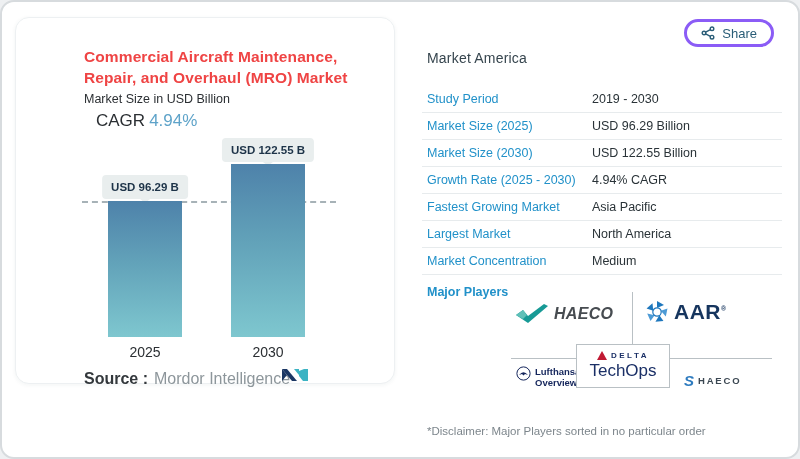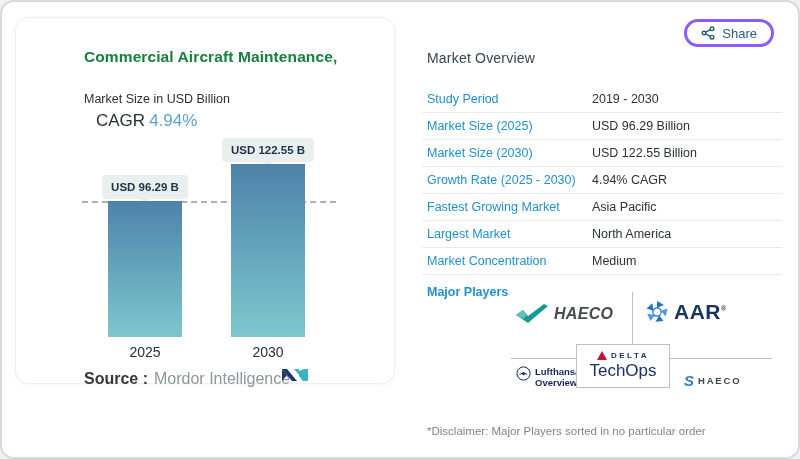--- a/index.html
+++ b/index.html
@@ -9,21 +9,21 @@
     background: #ffffff; border: 2px solid #d7dbde; border-radius: 14px;
     overflow: hidden;
   }
 
   
   .chart-card {
     position: absolute; left: 13px; top: 15px; width: 380px; height: 367px;
     background: #ffffff; border: 1px solid #edf0f2; border-radius: 14px;
     box-shadow: 0 1px 4px rgba(40,60,70,.06);
   }
-  .chart-title { position: absolute; left: 68px; top: 28px; font-size: 15.5px; font-weight: 700; color: #15803d; line-height: 21px; letter-spacing: .1px; }
+  .chart-title { position: absolute; left: 68px; top: 28px; font-size: 15.5px; font-weight: 700; color: #ef4444; line-height: 21px; letter-spacing: .1px; }
   .chart-subtitle { position: absolute; left: 68px; top: 74px; font-size: 12.5px; color: #2b2f33; }
   .cagr-row { position: absolute; left: 80px; top: 93px; font-size: 17px; color: #2b2f33; }
   .cagr-row .cagr-val { color: #5ea3c9; margin-left: 4px; }
 
   .dash-line { position: absolute; left: 66px; width: 254px; border-top: 2px dashed #a7b2b7; }
 
   .bar { position: absolute; width: 74px; background: linear-gradient(180deg, #4e82aa 0%, #62a2b9 45%, #7ec7cf 100%); }
   .bar-1 { left: 92px; }
   .bar-2 { left: 215px; }
 
@@ -83,20 +83,21 @@
   .disclaimer { position: absolute; left: 425px; top: 423px; font-size: 11.5px; color: #7d868c; }
 </style>
 </head>
 <body>
 
 <div class="frame">
 
   <div class="chart-card">
     <div class="chart-title">
       <div>Commercial Aircraft Maintenance,</div>
+      <div>Repair, and Overhaul (MRO) Market</div>
     </div>
     <div class="chart-subtitle">Market Size in USD Billion</div>
     <div class="cagr-row">
       <span>CAGR</span><span class="cagr-val">4.94%</span>
     </div>
 
     <div class="dash-line" style="top: 183px;"></div>
 
     <div class="pill" style="left: 129px; top: 157px;"><span>USD 96.29 B</span></div>
     <div class="pill" style="left: 252px; top: 120px;"><span>USD 122.55 B</span></div>
@@ -122,21 +123,21 @@
     <svg width="14" height="14" viewBox="0 0 14 14" fill="none" stroke="#2a5d77" stroke-width="1.4">
       <circle cx="11" cy="2.8" r="1.8"></circle>
         <circle cx="3" cy="7" r="1.8"></circle>
         <circle cx="11" cy="11.2" r="1.8"></circle>
       <line x1="4.6" y1="6.2" x2="9.4" y2="3.6"></line>
         <line x1="4.6" y1="7.8" x2="9.4" y2="10.4"></line>
     </svg>
     <span>Share</span>
   </button>
 
-  <div class="overview-title">Market Overview</div>
+  <div class="overview-title">Market America</div>
 
   <div class="ov-table">
     <div class="ov-row">
       <div class="ov-label">Study Period</div>
       <div class="ov-value">2019 - 2030</div>
     </div>
     <div class="ov-row">
       <div class="ov-label">Market Size (2025)</div>
       <div class="ov-value">USD 96.29 Billion</div>
     </div>

